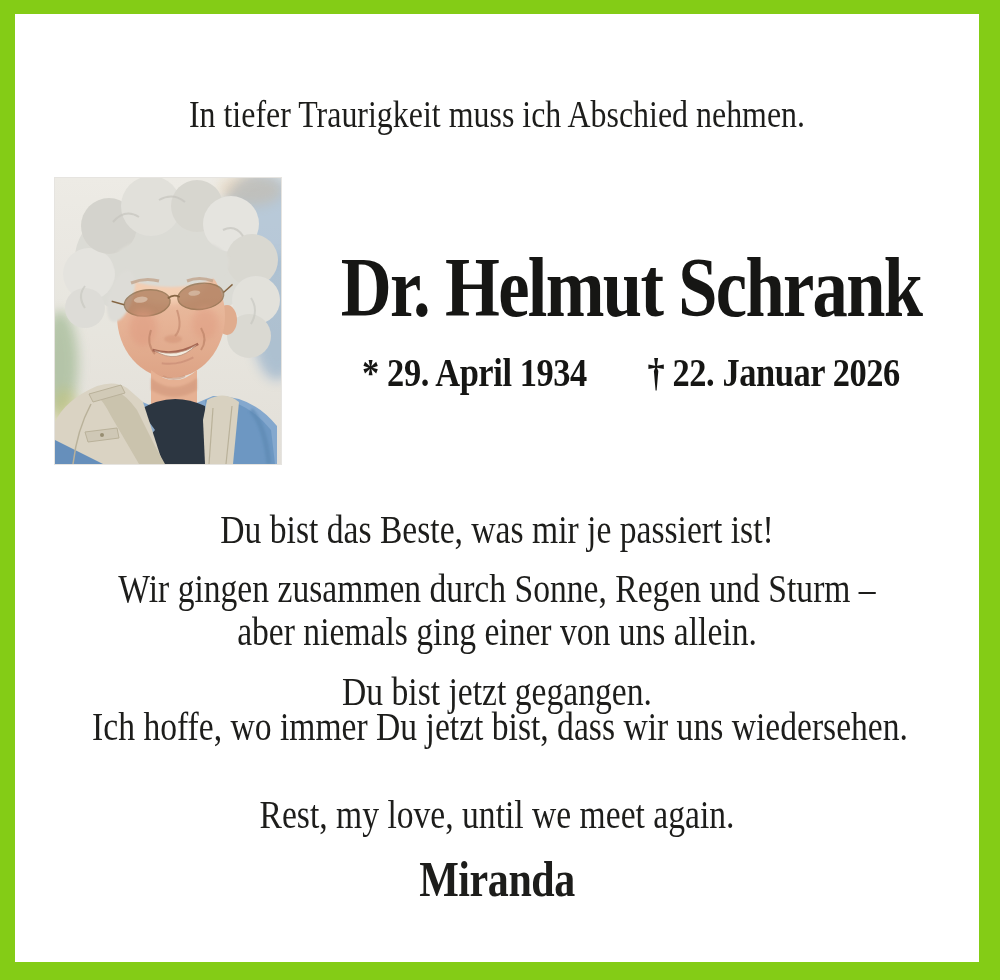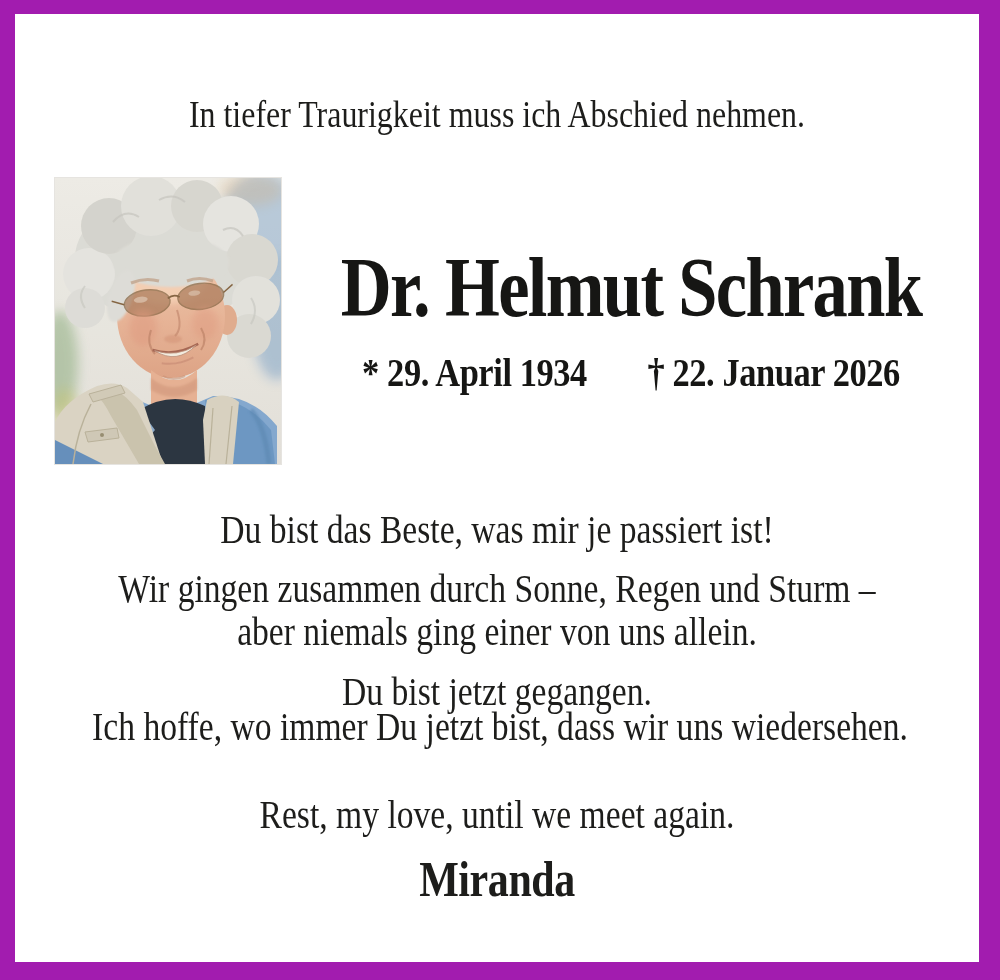--- a/index.html
+++ b/index.html
@@ -8,21 +8,21 @@
     width: 1000px;
     height: 980px;
     background: #000000;
     font-family: "Liberation Serif", serif;
     overflow: hidden;
   }
   .stage {
     position: relative;
     width: 1000px;
     height: 980px;
-    background: #a21caf;
+    background: #84cc16;
   }
   .card {
     position: absolute;
     left: 15px;
     top: 14px;
     width: 964px;
     height: 948px;
     background: #ffffff;
     color: #1d1d1b;
   }

